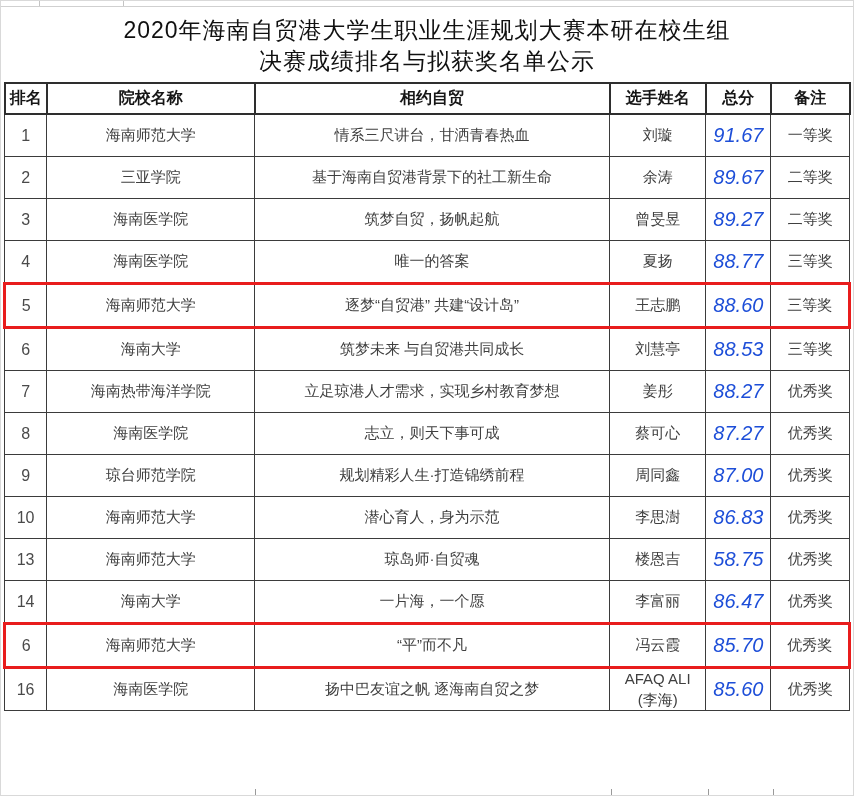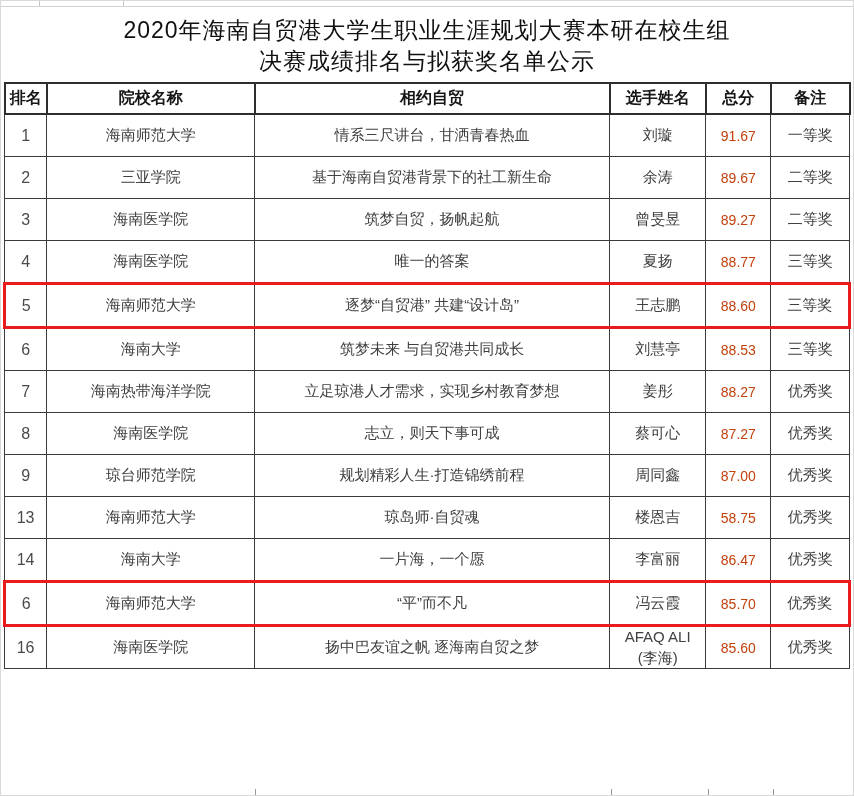--- a/index.html
+++ b/index.html
@@ -31,21 +31,21 @@
     height:29px; text-align:center; padding:0 2px;
     background:#ffffff;
   }
   td {
     border:1px solid #3b3b3b;
     font-size:15px; color:#404040;
     height:41px; text-align:center; padding:0 4px;
     background:#ffffff;
     overflow:hidden;
   }
-  td.cell-score { font-size:14px; color:#c2410c; }
+  td.cell-score { font-size:20px; color:#1d4ed8;font-style:italic; }
   td.cell-rank { font-size:16px; color:#4a4a4a; }
   td.cell-name { white-space:pre-line; line-height:1.35; }
   tr.hl td { border-top:3px solid var(--hl,#e81c1c); border-bottom:3px solid var(--hl,#e81c1c); }
   tr.hl td:first-child { border-left:3px solid var(--hl,#e81c1c); }
   tr.hl td:last-child  { border-right:3px solid var(--hl,#e81c1c); }
   .bottom-remnant { position:absolute; left:0; bottom:0; width:100%; height:6px; background:#ffffff; }
   .bottom-remnant i { position:absolute; top:0; width:1px; height:6px; background:#9a9a9a; }
 </style>
 </head>
 <body>
@@ -147,20 +147,28 @@
   </tr>
         <tr>
     <td class="cell-rank">9</td>
     <td class="cell-school">琼台师范学院</td>
     <td class="cell-work">规划精彩人生·打造锦绣前程</td>
     <td class="cell-name">周同鑫</td>
     <td class="cell-score">87.00</td>
     <td class="cell-award">优秀奖</td>
   </tr>
         <tr>
+    <td class="cell-rank">10</td>
+    <td class="cell-school">海南师范大学</td>
+    <td class="cell-work">潜心育人，身为示范</td>
+    <td class="cell-name">李思澍</td>
+    <td class="cell-score">86.83</td>
+    <td class="cell-award">优秀奖</td>
+  </tr>
+        <tr>
     <td class="cell-rank">13</td>
     <td class="cell-school">海南师范大学</td>
     <td class="cell-work">琼岛师·自贸魂</td>
     <td class="cell-name">楼恩吉</td>
     <td class="cell-score">58.75</td>
     <td class="cell-award">优秀奖</td>
   </tr>
         <tr>
     <td class="cell-rank">14</td>
     <td class="cell-school">海南大学</td>

